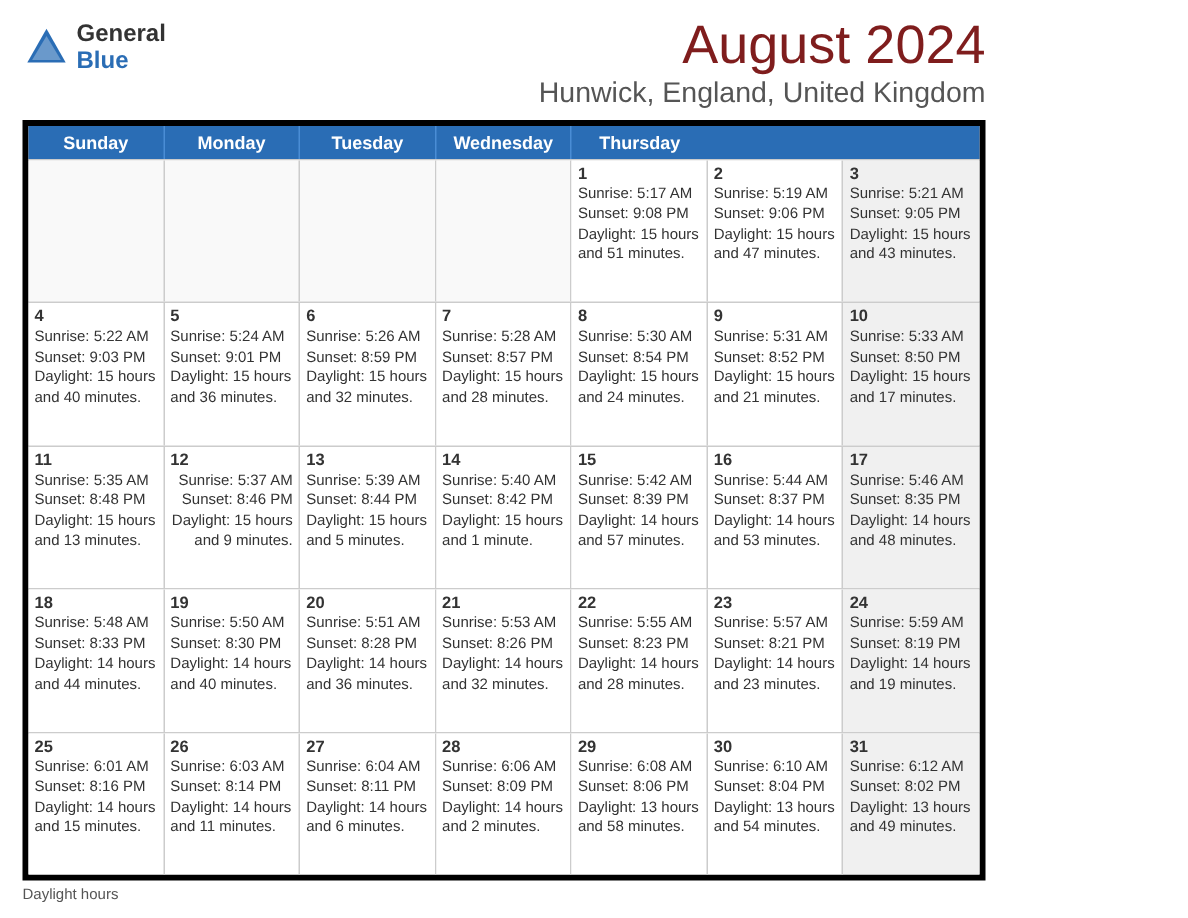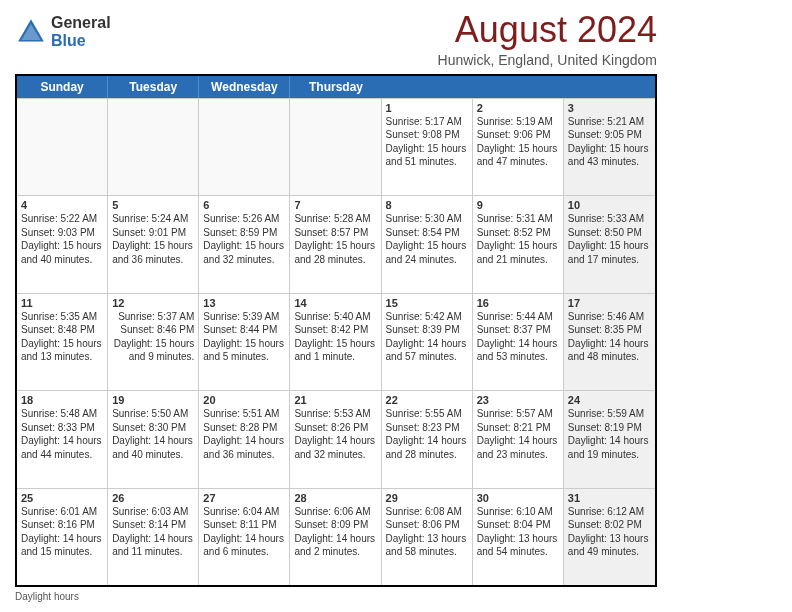--- a/index.html
+++ b/index.html
@@ -51,29 +51,29 @@
     .title-block {
       text-align: right;
     }
     .main-title {
       font-size: 36px;
       font-weight: normal;
       color: #7f1d1d;
       line-height: 1.1;
     }
     .subtitle {
-      font-size: 14px;
+      font-size: 19px;
       color: #555;
       margin-top: 2px;
     }
     .calendar {
       flex: 1;
       display: flex;
       flex-direction: column;
-      border: 2px solid #000000;
+      border: 4px solid #000000;
     }
     .cal-header-row {
       display: grid;
       grid-template-columns: repeat(7, 1fr);
       background: #2a6db5;
     }
     .cal-header-cell {
       color: #fff;
       font-size: 12px;
       font-weight: bold;
@@ -139,20 +139,21 @@
     </div>
     <div class="title-block">
       <div class="main-title">August 2024</div>
       <div class="subtitle">Hunwick, England, United Kingdom</div>
     </div>
   </div>
 
   <div class="calendar">
     <div class="cal-header-row">
     <div class="cal-header-cell">Sunday</div>
+        <div class="cal-header-cell">Monday</div>
         <div class="cal-header-cell">Tuesday</div>
         <div class="cal-header-cell">Wednesday</div>
         <div class="cal-header-cell">Thursday</div>
       </div>
     <div class="cal-body">
     <div class="cal-row">
           <div class="cal-cell empty"></div>
           <div class="cal-cell empty"></div>
           <div class="cal-cell empty"></div>
           <div class="cal-cell empty"></div>

